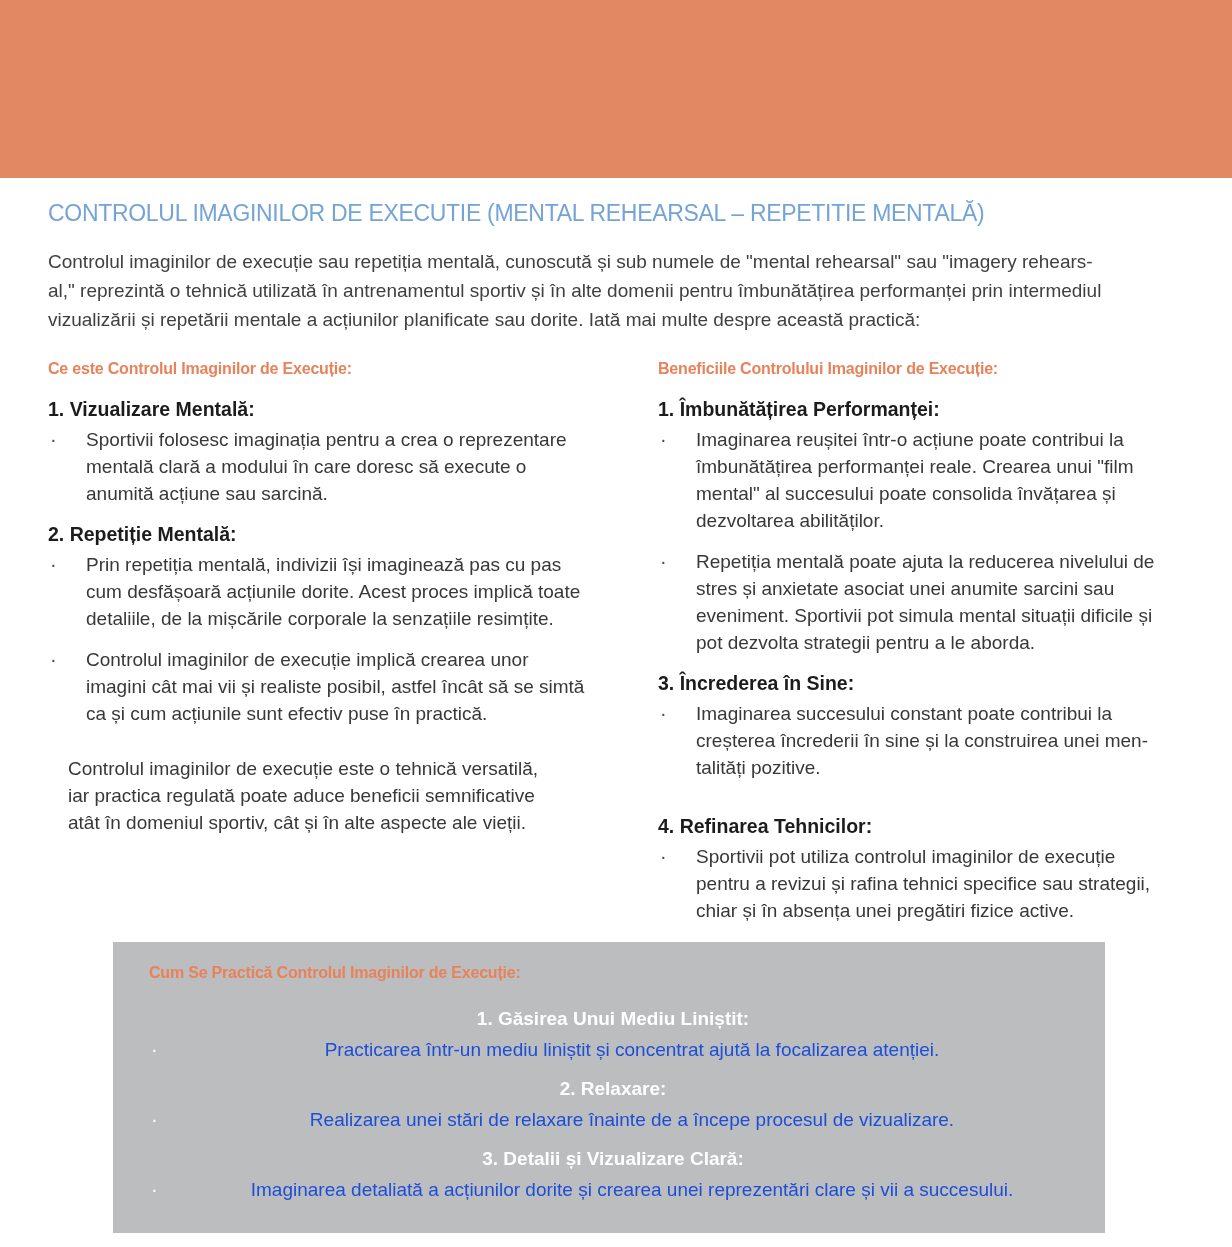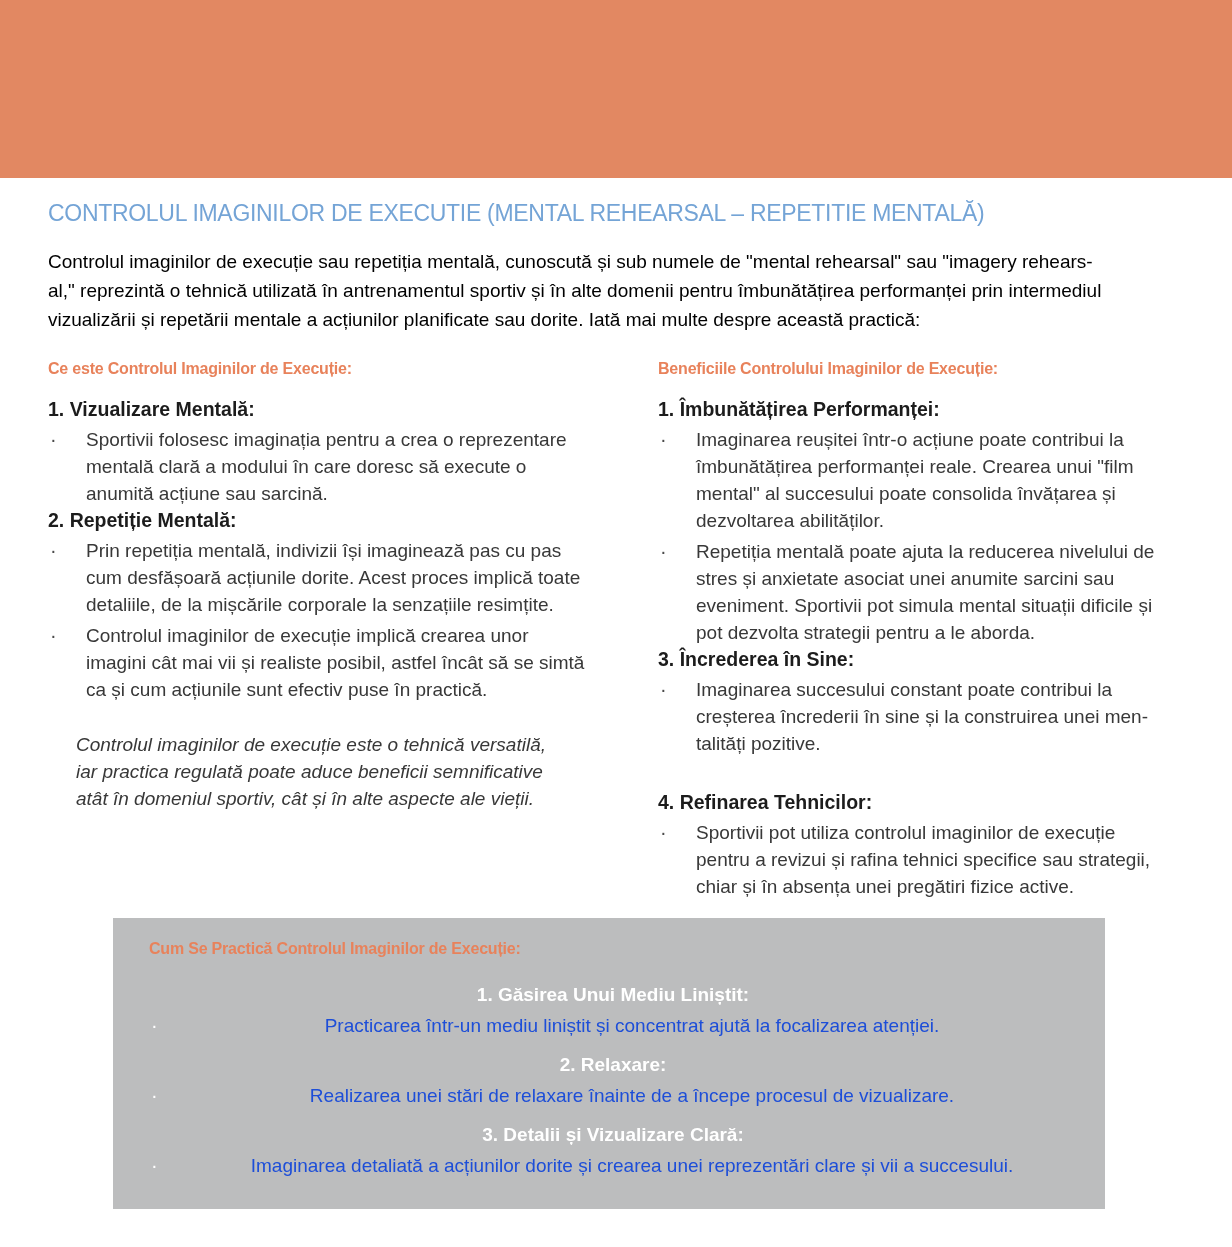--- a/index.html
+++ b/index.html
@@ -27,39 +27,39 @@
     margin-top: 22px;
     font-size: 23px;
     font-weight: normal;
     letter-spacing: -0.3px;
     color: #74A4D6;
   }
   .intro {
     margin-top: 20px;
     font-size: 19px;
     line-height: 29px;
-    color: #000000;
+    color: #404040;
     white-space: pre-line;
   }
   .columns {
     display: flex;
     gap: 38px;
     margin-top: 26px;
     align-items: flex-start;
   }
   .col-left  { width: 572px; flex: none; }
   .col-right { width: 526px; flex: none; }
   .col-heading {
     font-size: 16px;
     font-weight: bold;
     letter-spacing: -0.2px;
     color: #E8825B;
     margin-bottom: 18px;
   }
-  .item { margin-top: 0; }
+  .item { margin-top: 14px; }
   .item.gap-lg { margin-top: 32px; }
   .item-title {
     font-size: 19.5px;
     font-weight: bold;
     color: #1c1c1c;
     line-height: 26px;
   }
   .item-body {
     position: relative;
     margin-top: 4px;
@@ -74,25 +74,24 @@
   }
   .item-text {
     display: block;
     padding-left: 38px;
     font-size: 19px;
     line-height: 27px;
     white-space: pre-line;
   }
   .closing {
     margin-top: 28px;
-    margin-left: 28px;
+    margin-left: 20px;
     font-size: 19px;
     line-height: 27px;
     white-space: pre-line;
-    font-style: italic;
   }
   .practice-box {
     box-sizing: border-box;
     margin-top: 18px;
     margin-left: 65px;
     width: 992px;
     background: #BCBDBE;
     padding: 22px 28px 30px 36px;
   }
   .practice-box .col-heading {

